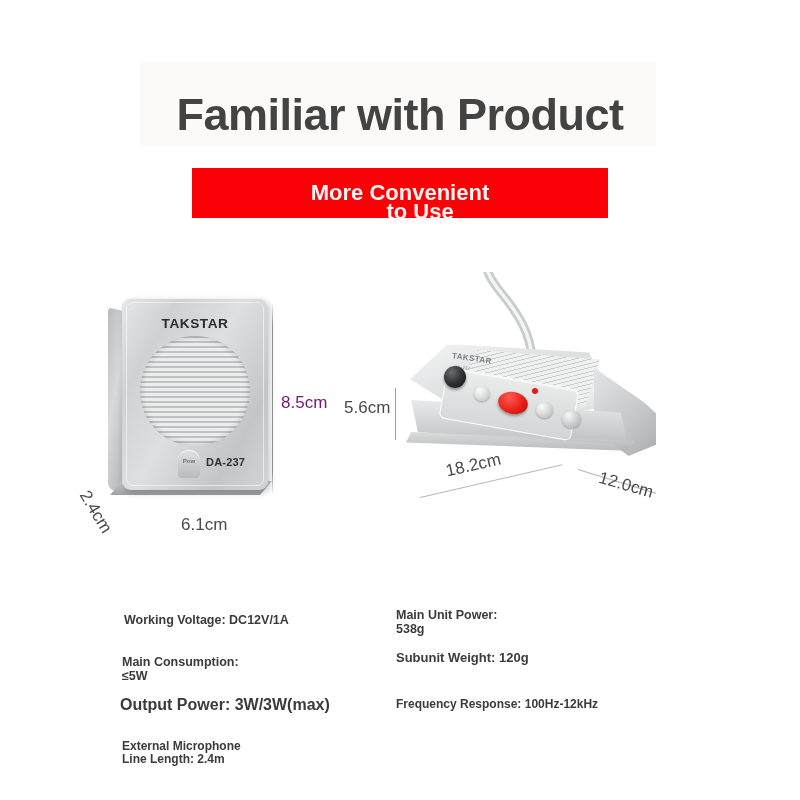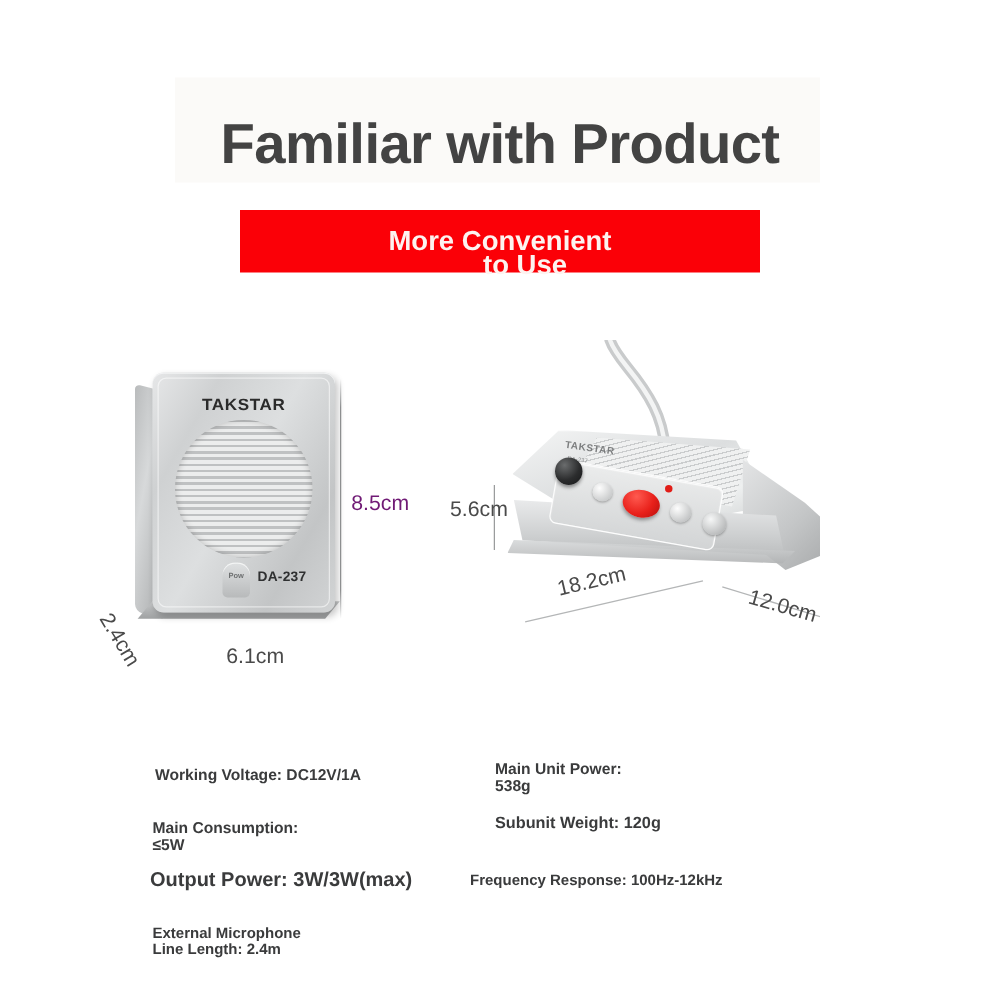--- a/index.html
+++ b/index.html
@@ -372,21 +372,21 @@
   .dim-line-v-right {
     position: absolute;
     left: 395px;
     top: 388px;
     width: 1px;
     height: 52px;
     background: #9a9c9d;
   }
   .dim-56 {
     position: absolute;
-    left: 360px;
+    left: 344px;
     top: 398px;
     color: #4a4a4a;
     font-size: 17px;
   }
   .dim-182 {
     position: absolute;
     left: 444px;
     top: 462px;
     color: #4a4a4a;
     font-size: 17px;
@@ -430,21 +430,21 @@
     font-weight: bold;
     white-space: pre-line;
     line-height: 1.12;
   }
   .s-voltage  { left: 124px; top: 613px; font-size: 12.5px; }
   .s-power    { left: 122px; top: 655px; font-size: 12.5px; }
   .s-output   { left: 120px; top: 696px; font-size: 16px; }
   .s-extmic   { left: 122px; top: 740px; font-size: 12px; }
   .s-mainw    { left: 396px; top: 608px; font-size: 12.5px; }
   .s-subw     { left: 396px; top: 651px; font-size: 13px; }
-  .s-freq     { left: 376px; top: 698px; font-size: 12px; }
+  .s-freq     { left: 396px; top: 698px; font-size: 12px; }
 </style>
 </head>
 <body>
 
 <div class="page">
 
   <div class="title-band"></div>
   <div class="headline">
     <span class="l1">Familiar with Product</span>
     <span class="l2">Parameters</span>

